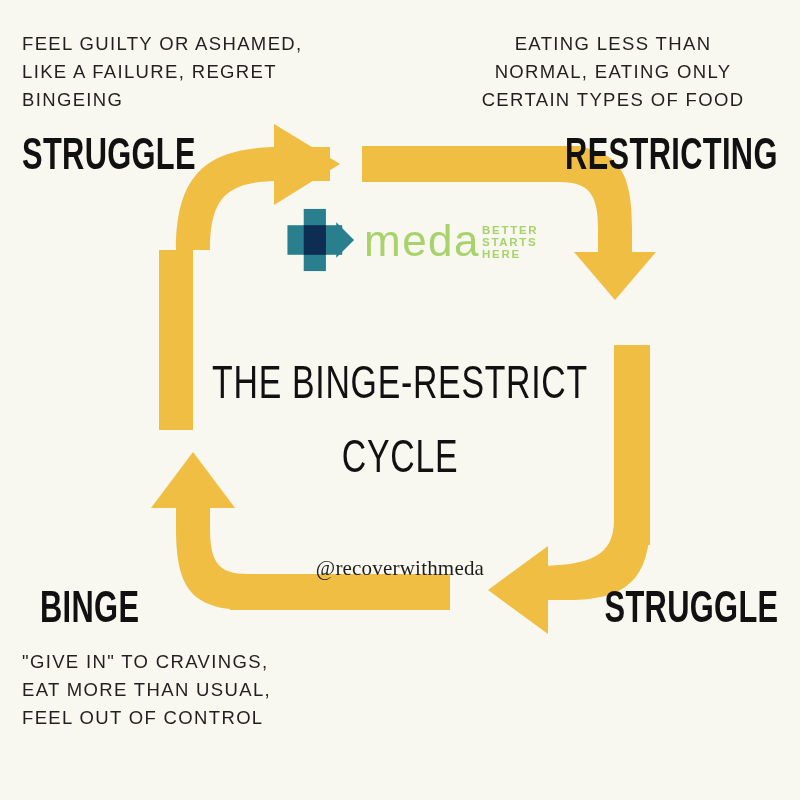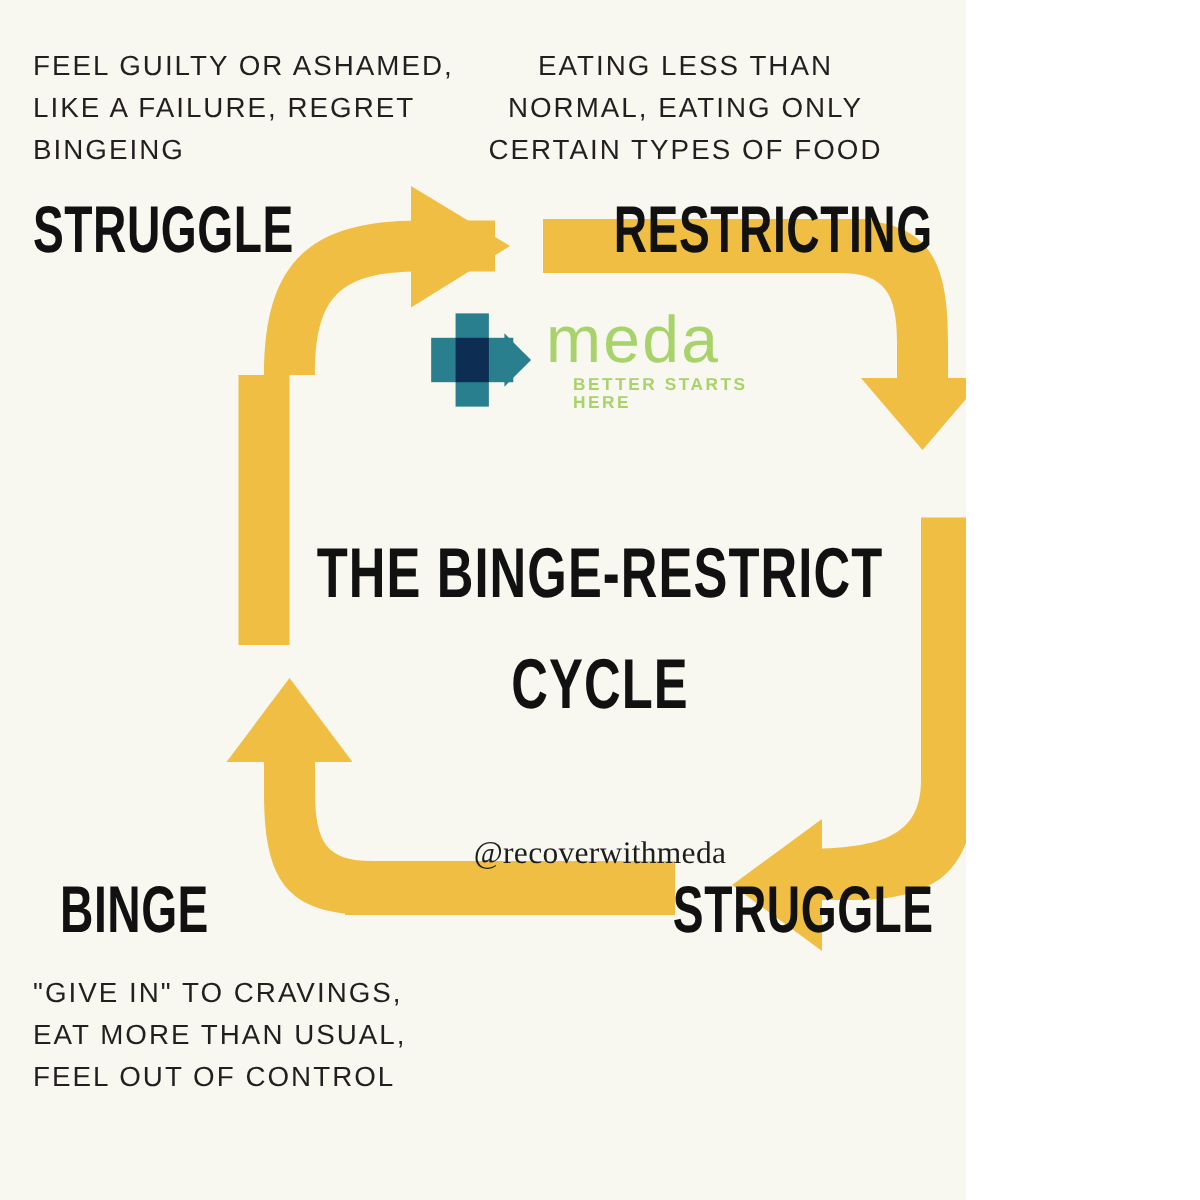--- a/index.html
+++ b/index.html
@@ -3,21 +3,21 @@
 <meta charset="utf-8">
 <title>The Binge-Restrict Cycle</title>
 <style>
   html, body {
     margin: 0;
     padding: 0;
     background: #ffffff;
   }
   #canvas {
     position: relative;
-    width: 644px;
+    width: 800px;
     height: 800px;
     background: #f8f7f0;
     overflow: hidden;
     font-family: "Liberation Sans", sans-serif;
     -webkit-font-smoothing: antialiased;
   }
 
   
   .desc {
     position: absolute;
@@ -50,21 +50,21 @@
   .stage.right { transform-origin: right center; text-align: right; }
 
   
   #center-title {
     position: absolute;
     left: 0;
     top: 345px;
     width: 800px;
     text-align: center;
     font-family: "Liberation Sans Narrow", "Liberation Sans", sans-serif;
-    font-weight: 700;
+    font-weight: 400;
     font-size: 47px;
     line-height: 1.58;
     letter-spacing: 1px;
     color: #111111;
     text-transform: uppercase;
   }
   #center-title .ln {
     display: block;
     transform: scaleX(0.72);
   }
@@ -88,41 +88,41 @@
     top: 203px;
     width: 224px;
     height: 74px;
     display: flex;
     align-items: center;
   }
   #logo-mark { width: 74px; height: 74px; flex: 0 0 74px; }
   #logo-text {
     margin-left: 7px;
     display: flex;
-    flex-direction: column;
+    flex-direction: row;
     justify-content: center;
     padding-top: 2px;
   }
   #logo-word {
     font-family: "Liberation Sans", sans-serif;
     font-size: 44px;
     line-height: 0.92;
     font-weight: 400;
     color: #a8d36a;
     letter-spacing: 1.5px;
   }
   #logo-tag {
     font-family: "Liberation Sans", sans-serif;
     font-size: 11.5px;
     font-weight: 700;
     color: #a8d36a;
     letter-spacing: 1.7px;
     text-transform: uppercase;
     margin-top: 3px;
-    margin-left: 18px;
+    margin-left: 2px;
   }
 
   #arrows {
     position: absolute;
     left: 0; top: 0;
     width: 800px; height: 800px;
   }
 </style>
 </head>
 <body>

